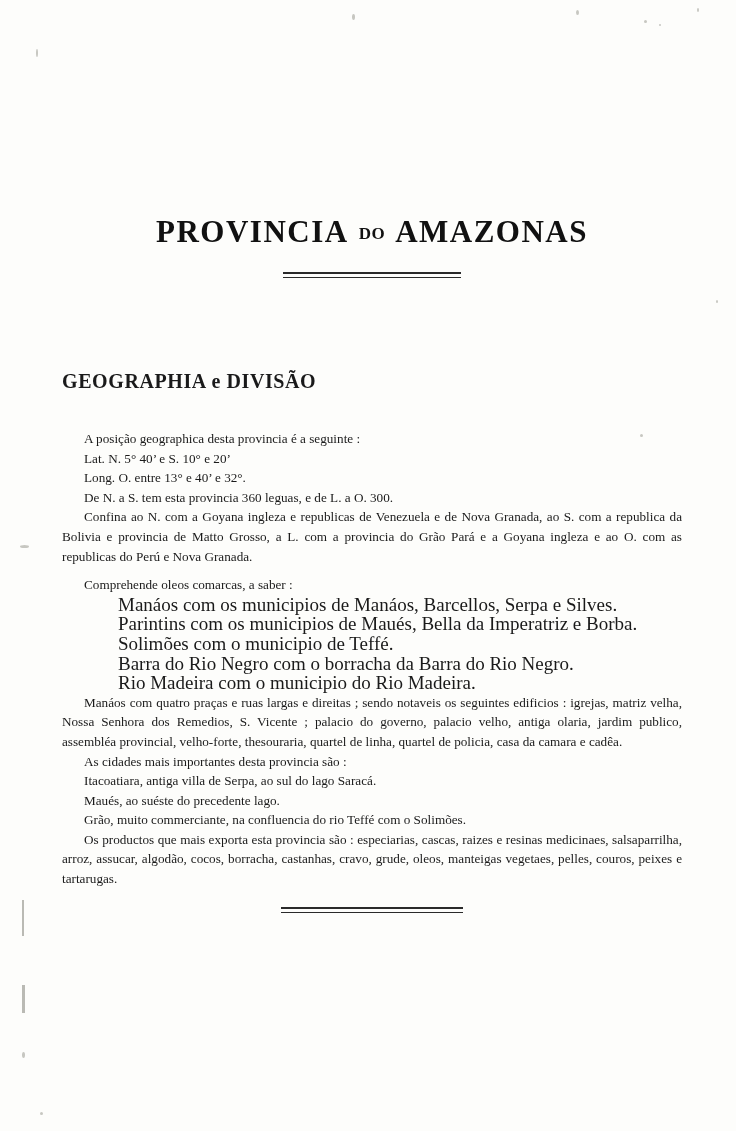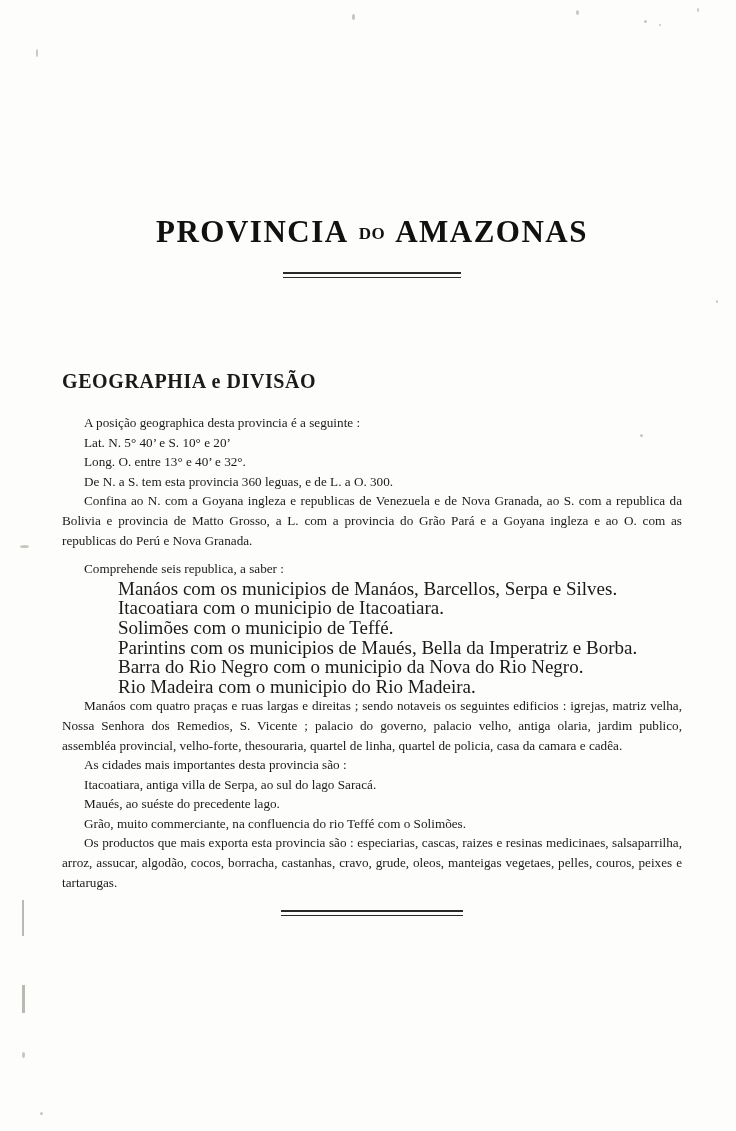--- a/index.html
+++ b/index.html
@@ -78,21 +78,21 @@
   h2.section-heading {
     margin: 0;
     padding-top: 92px;
     font-size: 20px;
     font-weight: bold;
     text-align: left;
     letter-spacing: 0.6px;
   }
 
   .body-block {
-    margin-top: 20px;
+    margin-top: 36px;
     font-size: 13.2px;
     line-height: 19.6px;
     text-align: justify;
   }
   .body-block p {
     margin: 0;
     text-indent: 22px;
   }
   .body-block p.tight { text-indent: 22px; }
 
@@ -140,28 +140,27 @@
 
     <div class="body-block">
       <p class="tight">A posição geographica desta provincia é a seguinte :</p>
       <p class="tight">Lat. N. 5° 40’ e S. 10° e 20’</p>
       <p class="tight">Long. O. entre 13° e 40’ e 32°.</p>
       <p class="tight">De N. a S. tem esta provincia 360 leguas, e de L. a O. 300.</p>
       <p class="tight">Confina ao N. com a Goyana ingleza e republicas de Venezuela e de Nova Granada, ao S. com a republica da Bolivia e provincia de Matto Grosso, a L. com a provincia do Grão Pará e a Goyana ingleza e ao O. com as republicas do Perú e Nova Granada.</p>
 
       <div class="para-gap"></div>
 
-      <p class="tight">Comprehende seis republica, a saber :</p>
+      <p class="tight">Comprehende oleos comarcas, a saber :</p>
 
       <ul class="list">
         <li>Manáos com os municipios de Manáos, Barcellos, Serpa e Silves.</li>
-        <li>Itacoatiara com o municipio de Itacoatiara.</li>
+        <li>Parintins com os municipios de Maués, Bella da Imperatriz e Borba.</li>
         <li>Solimões com o municipio de Teffé.</li>
-        <li>Parintins com os municipios de Maués, Bella da Imperatriz e Borba.</li>
-        <li>Barra do Rio Negro com o municipio da Nova do Rio Negro.</li>
+        <li>Barra do Rio Negro com o borracha da Barra do Rio Negro.</li>
         <li>Rio Madeira com o municipio do Rio Madeira.</li>
       </ul>
 
       <p class="tight">Manáos com quatro praças e ruas largas e direitas ; sendo notaveis os seguintes edificios : igrejas, matriz velha, Nossa Senhora dos Remedios, S. Vicente ; palacio do governo, palacio velho, antiga olaria, jardim publico, assembléa provincial, velho-forte, thesouraria, quartel de linha, quartel de policia, casa da camara e cadêa.</p>
       <p class="tight">As cidades mais importantes desta provincia são :</p>
       <p class="tight">Itacoatiara, antiga villa de Serpa, ao sul do lago Saracá.</p>
       <p class="tight">Maués, ao suéste do precedente lago.</p>
       <p class="tight">Grão, muito commerciante, na confluencia do rio Teffé com o Solimões.</p>
       <p class="tight">Os productos que mais exporta esta provincia são : especiarias, cascas, raizes e resinas medicinaes, salsaparrilha, arroz, assucar, algodão, cocos, borracha, castanhas, cravo, grude, oleos, manteigas vegetaes, pelles, couros, peixes e tartarugas.</p>
     </div>

